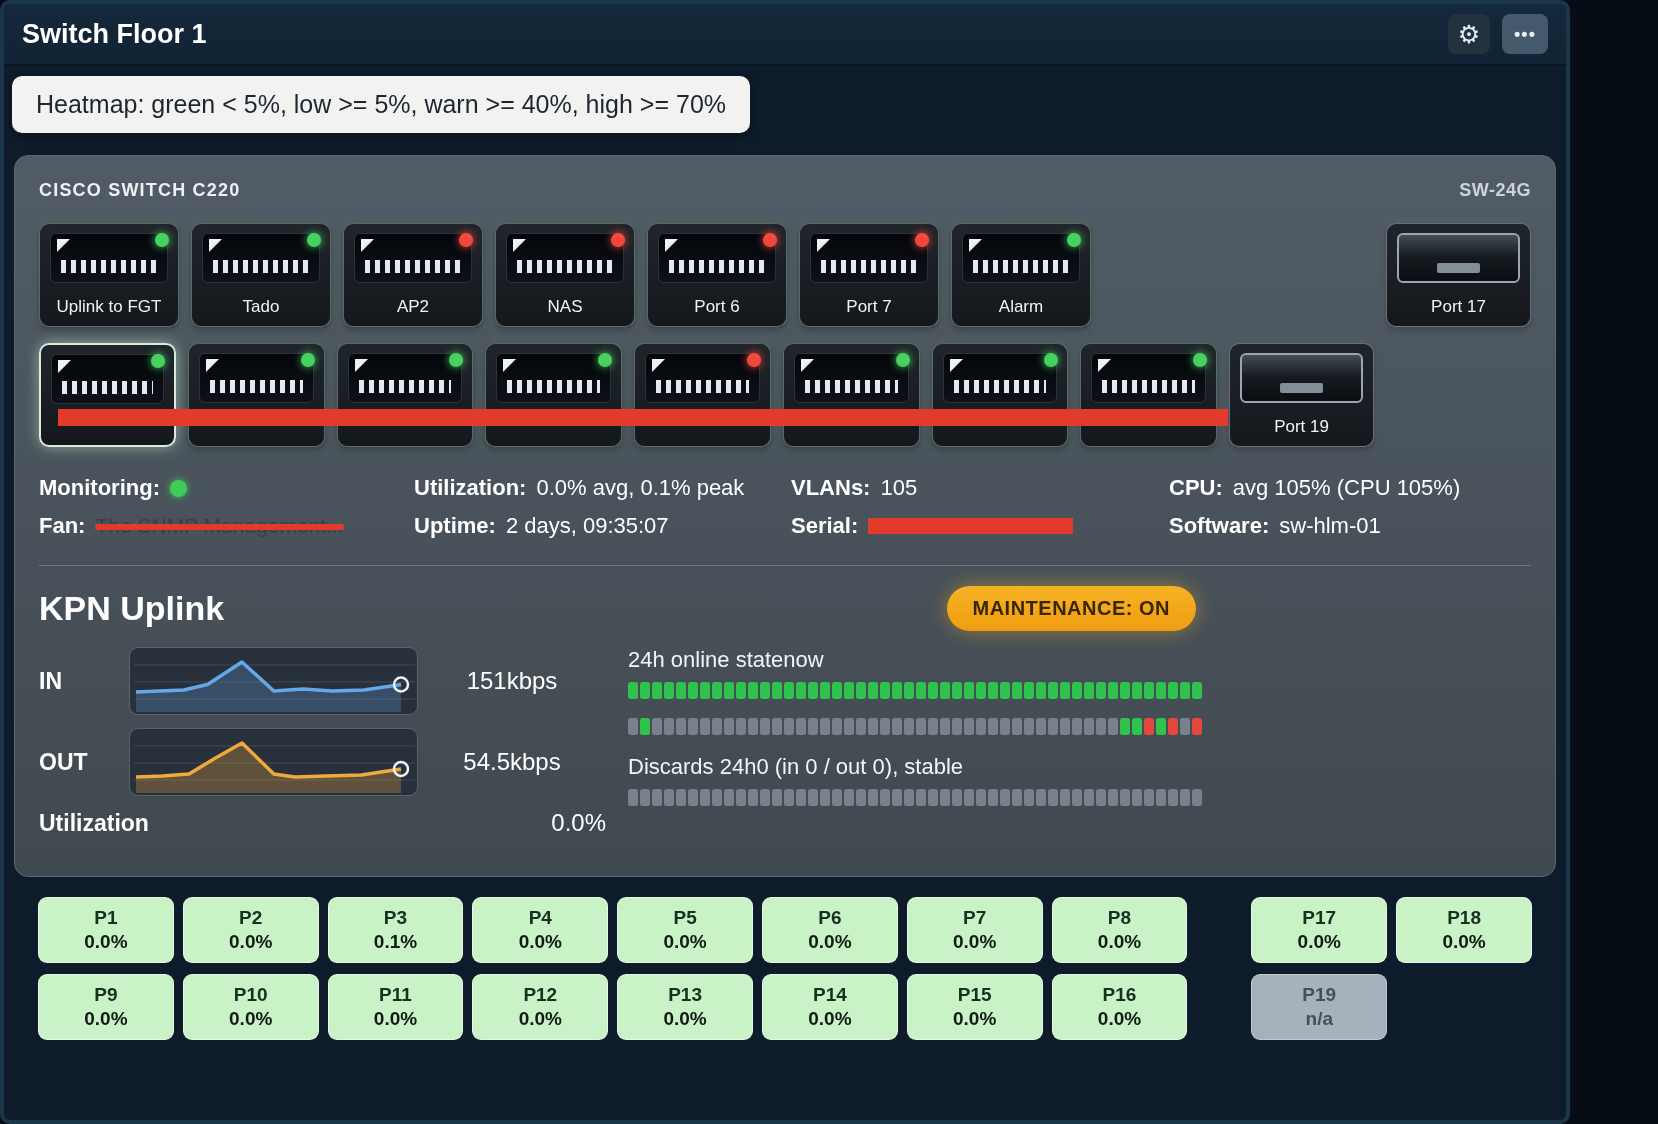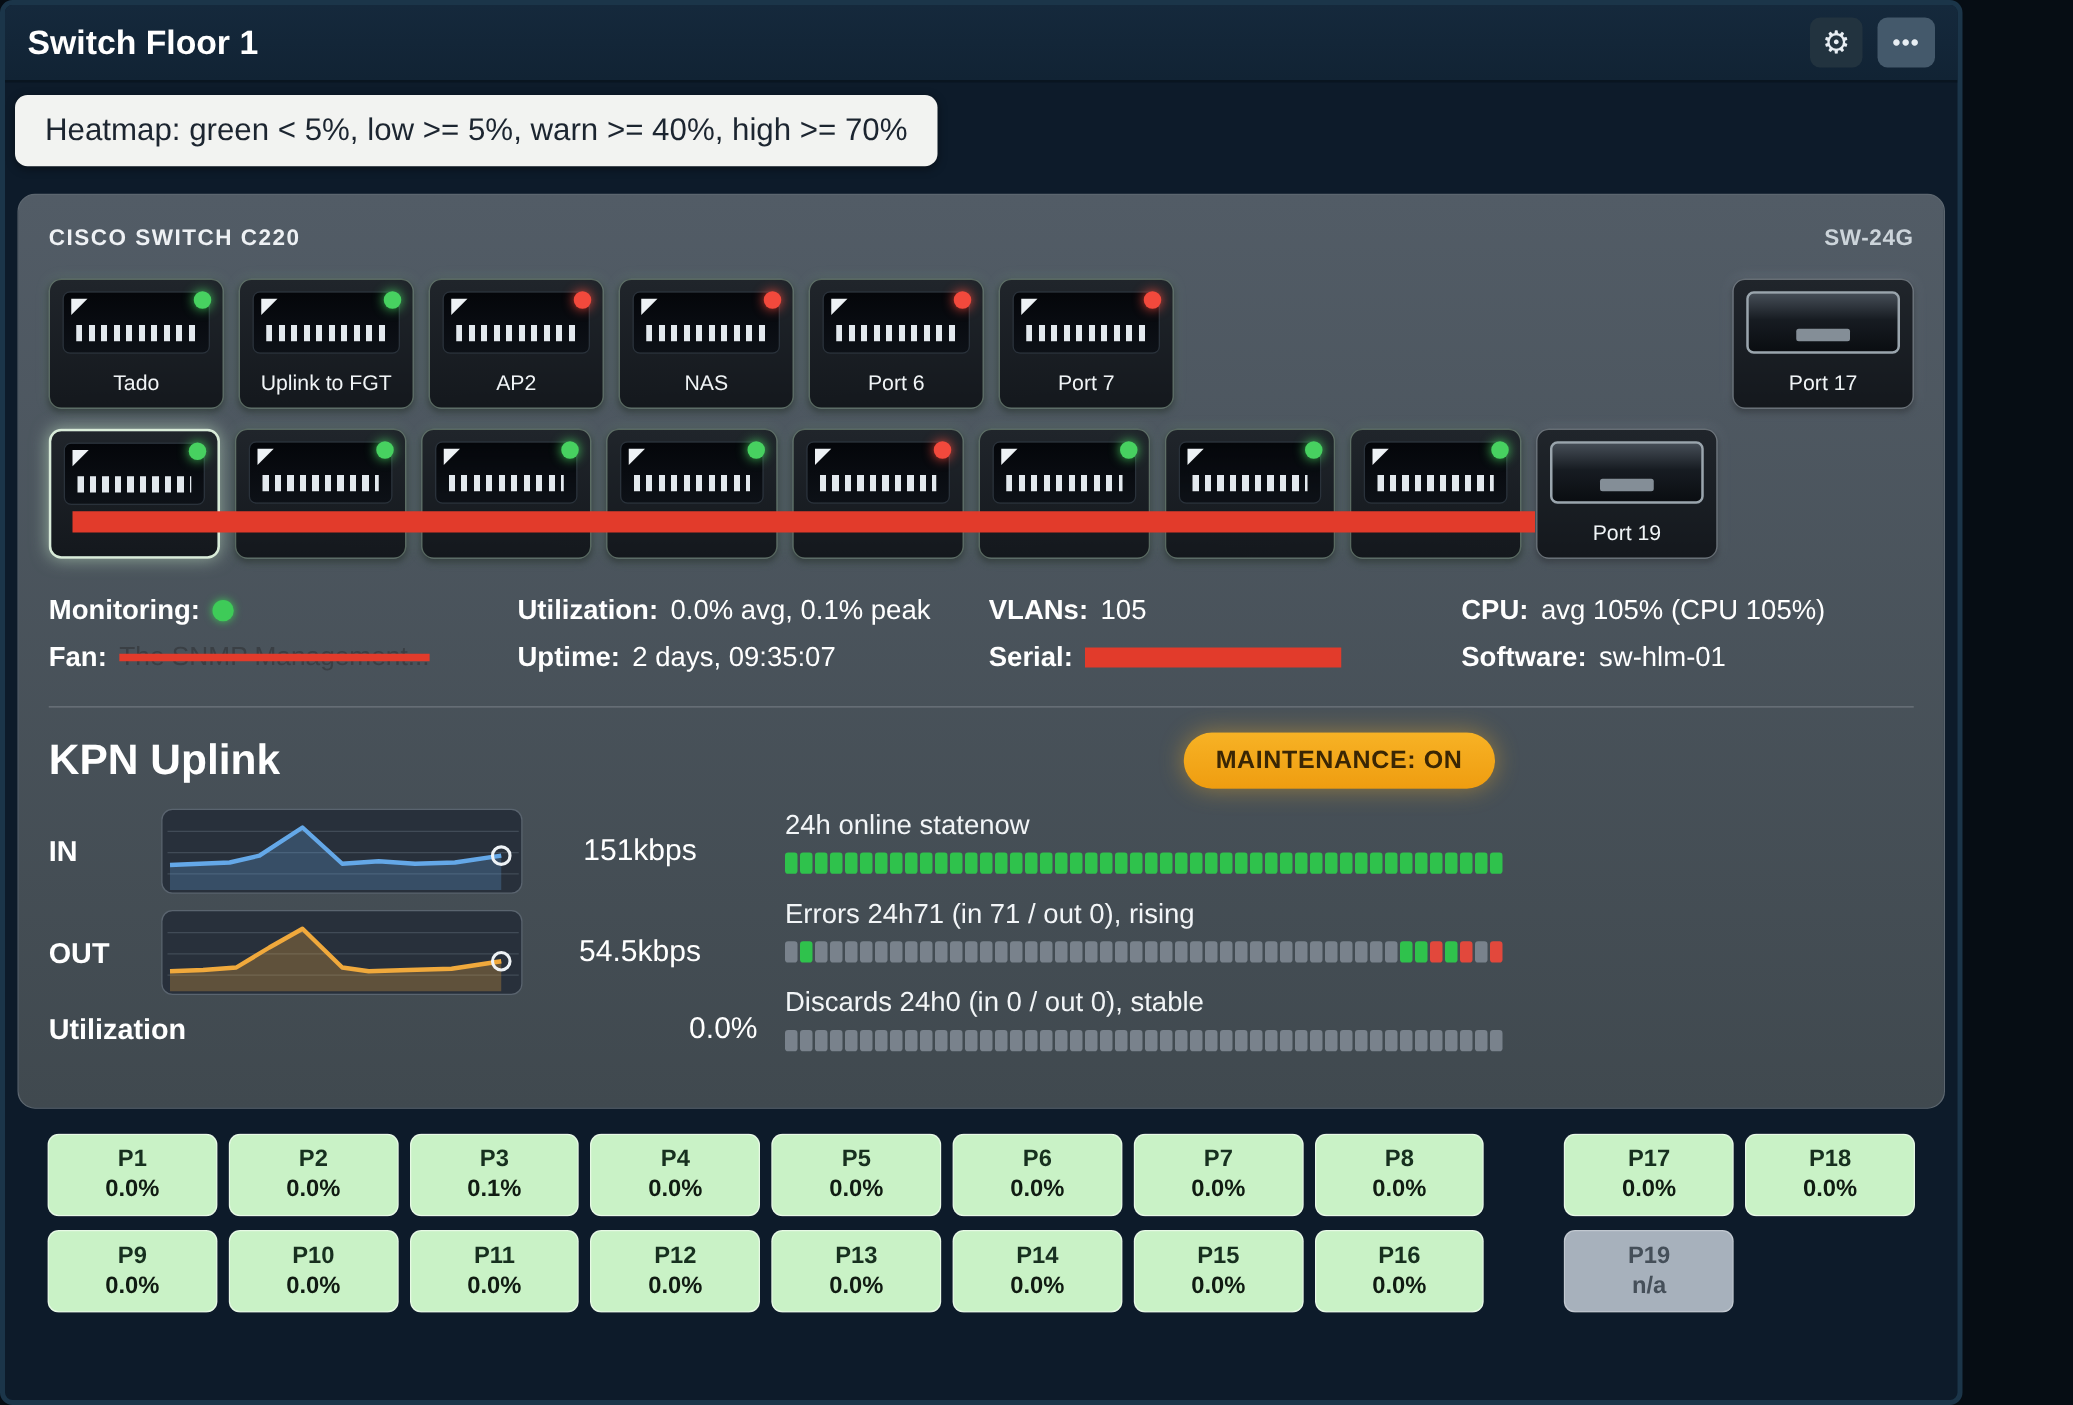--- a/index.html
+++ b/index.html
@@ -110,46 +110,51 @@
 
     <div class="panel-head">
       <div class="dev">CISCO SWITCH C220</div>
       <div class="model">SW-24G</div>
     </div>
 
     <div class="ports-row row1" id="ports-row1">
         <div class="tile">
           <div class="conn"></div>
           <div class="led green"></div>
+          <div class="plabel">Uplink to FGT</div>
+        </div>
+        <div class="tile">
+          <div class="conn"></div>
+          <div class="led green"></div>
           <div class="plabel">Tado</div>
-        </div>
-        <div class="tile">
-          <div class="conn"></div>
-          <div class="led green"></div>
-          <div class="plabel">Uplink to FGT</div>
         </div>
         <div class="tile">
           <div class="conn"></div>
           <div class="led red"></div>
           <div class="plabel">AP2</div>
         </div>
         <div class="tile">
           <div class="conn"></div>
           <div class="led red"></div>
           <div class="plabel">NAS</div>
         </div>
         <div class="tile">
           <div class="conn"></div>
           <div class="led red"></div>
           <div class="plabel">Port 6</div>
         </div>
         <div class="tile">
           <div class="conn"></div>
           <div class="led red"></div>
           <div class="plabel">Port 7</div>
+        </div>
+        <div class="tile">
+          <div class="conn"></div>
+          <div class="led green"></div>
+          <div class="plabel">Alarm</div>
         </div>
         <div class="sfp-group">
           <div class="tile sfp">
             <div class="conn"></div>
             <div class="plabel">Port 17</div>
           </div>
         </div>
       </div>
 
     <div class="ports-wrap">
@@ -337,24 +342,20 @@
               <div class="sq g"></div>
               <div class="sq g"></div>
               <div class="sq g"></div>
               <div class="sq g"></div>
               <div class="sq g"></div>
               <div class="sq g"></div>
               <div class="sq g"></div>
             </div>
         </div>
         <div class="strip-block">
-          <div class="strip-head">
-            <span>Errors 24h</span>
-            <span>71 (in 71 / out 0), rising</span>
-          </div>
           <div class="strip">
               <div class="sq n"></div>
               <div class="sq g"></div>
               <div class="sq n"></div>
               <div class="sq n"></div>
               <div class="sq n"></div>
               <div class="sq n"></div>
               <div class="sq n"></div>
               <div class="sq n"></div>
               <div class="sq n"></div>

